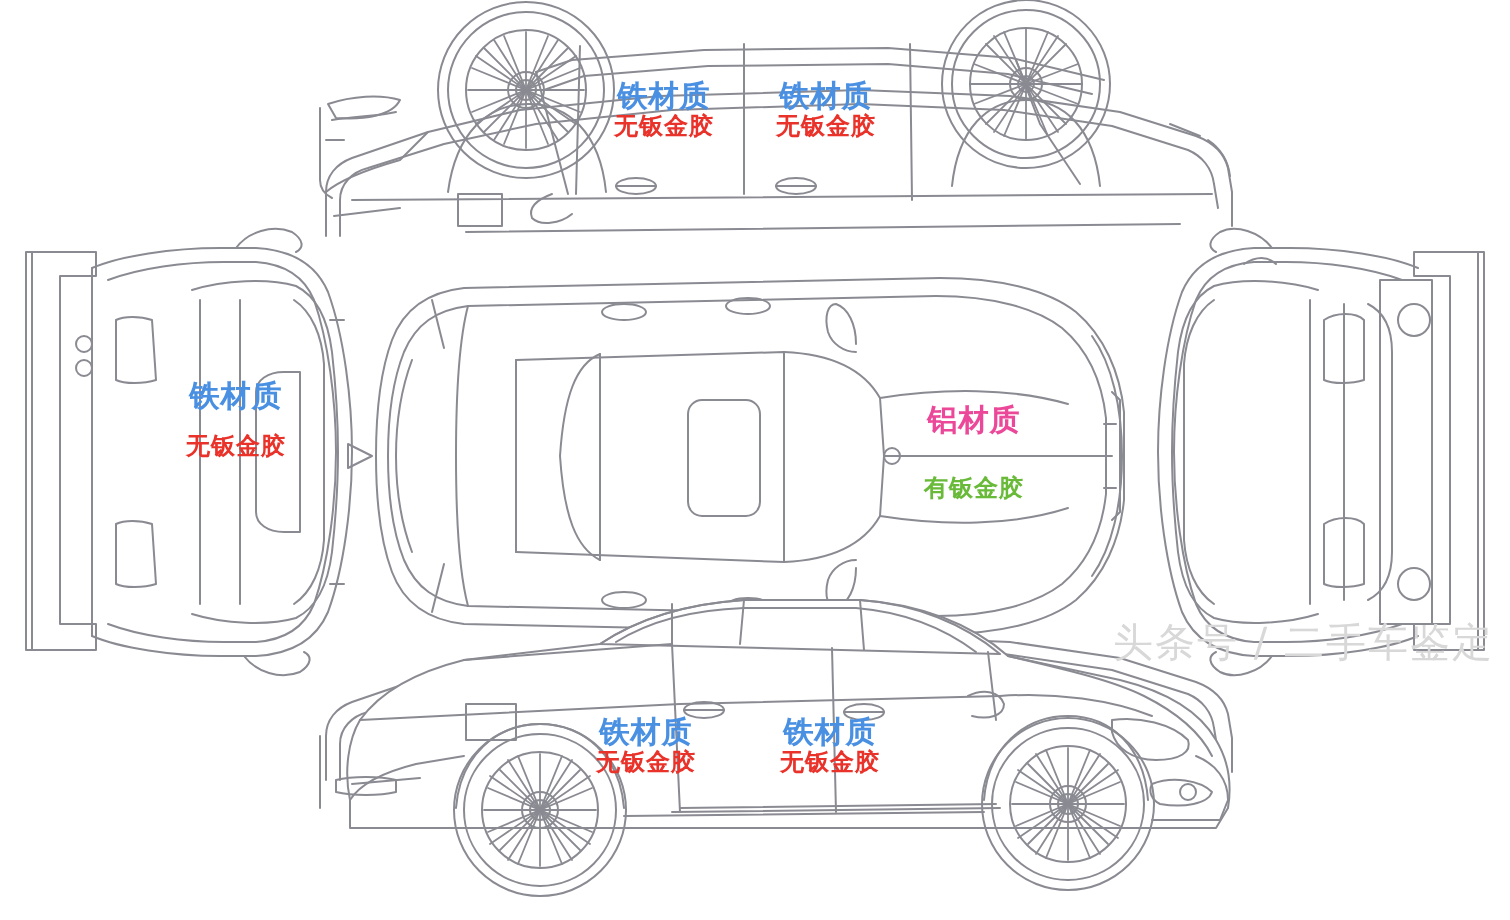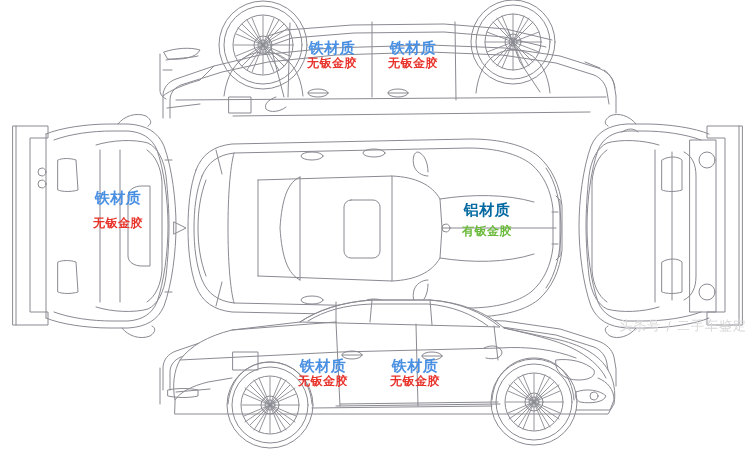--- a/index.html
+++ b/index.html
@@ -5,21 +5,21 @@
   html,body{margin:0;padding:0;background:#ffffff;}
   body{width:755px;height:460px;position:relative;overflow:hidden;
        font-family:"DejaVu Sans","Liberation Sans",sans-serif;}
   #stage{position:absolute;left:0;top:0;width:755px;height:344px;}
   #stage svg{position:absolute;left:0;top:0;}
   .lbl{position:absolute;text-align:center;line-height:1.12;
        font-family:"DejaVu Sans","Liberation Sans",sans-serif;
        font-weight:700;white-space:nowrap;letter-spacing:0.5px;}
   .lbl .l1{display:block;font-size:15px;}
   .lbl .l2{display:block;font-size:12px;}
-  .wm{position:absolute;right:8px;bottom:9px;font-size:13px;color:#d8d8d8;
+  .wm{position:absolute;right:8px;bottom:9px;font-size:20px;color:#d8d8d8;
       font-weight:500;letter-spacing:1px;white-space:nowrap;
       font-family:"DejaVu Sans","Liberation Sans",sans-serif;}
 </style>
 </head>
 <body>
 
 <div id="stage">
 
   <svg width="755" height="460" viewBox="0 0 755 460">
     <g fill="none" stroke="#8a8a92" stroke-width="1" stroke-linejoin="round" stroke-linecap="round">
@@ -340,22 +340,22 @@
     <span class="l1" style="color:#4a90e2;">铁材质</span>
     <span class="l2" style="color:#e8322a;">无钣金胶</span>
   </div>
 
   <div class="lbl" style="left:93px;top:190px;">
     <span class="l1" style="color:#4a90e2;">铁材质</span>
     <span class="l2" style="color:#e8322a;margin-top:10px;">无钣金胶</span>
   </div>
 
   <div class="lbl" style="left:462px;top:202px;">
-    <span class="l1" style="color:#0369a1;">铝材质</span>
-    <span class="l2" style="color:#6aba3a;margin-top:6px;">有钣金胶</span>
+    <span class="l1" style="color:#ec4899;">铝材质</span>
+    <span class="l2" style="color:#6aba3a;margin-top:19px;">有钣金胶</span>
   </div>
 
   <div class="lbl" style="left:298px;top:358px;">
     <span class="l1" style="color:#4a90e2;">铁材质</span>
     <span class="l2" style="color:#e8322a;">无钣金胶</span>
   </div>
 
   <div class="lbl" style="left:390px;top:358px;">
     <span class="l1" style="color:#4a90e2;">铁材质</span>
     <span class="l2" style="color:#e8322a;">无钣金胶</span>

